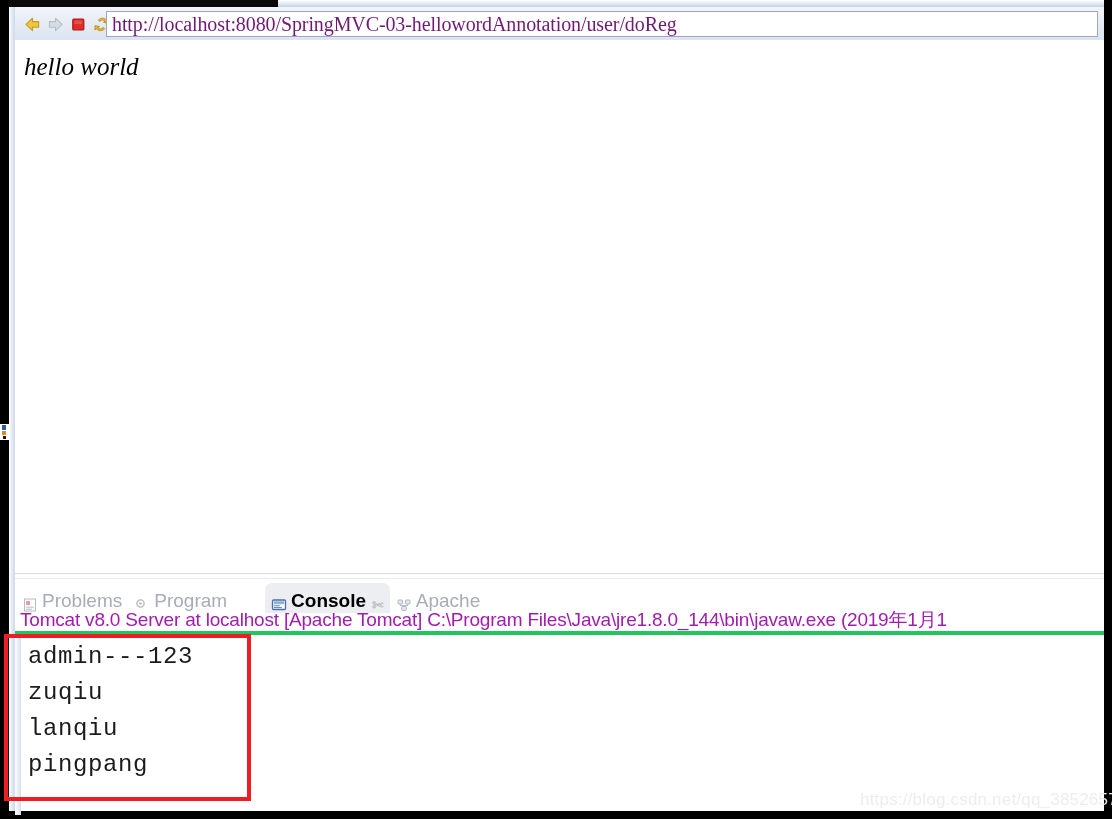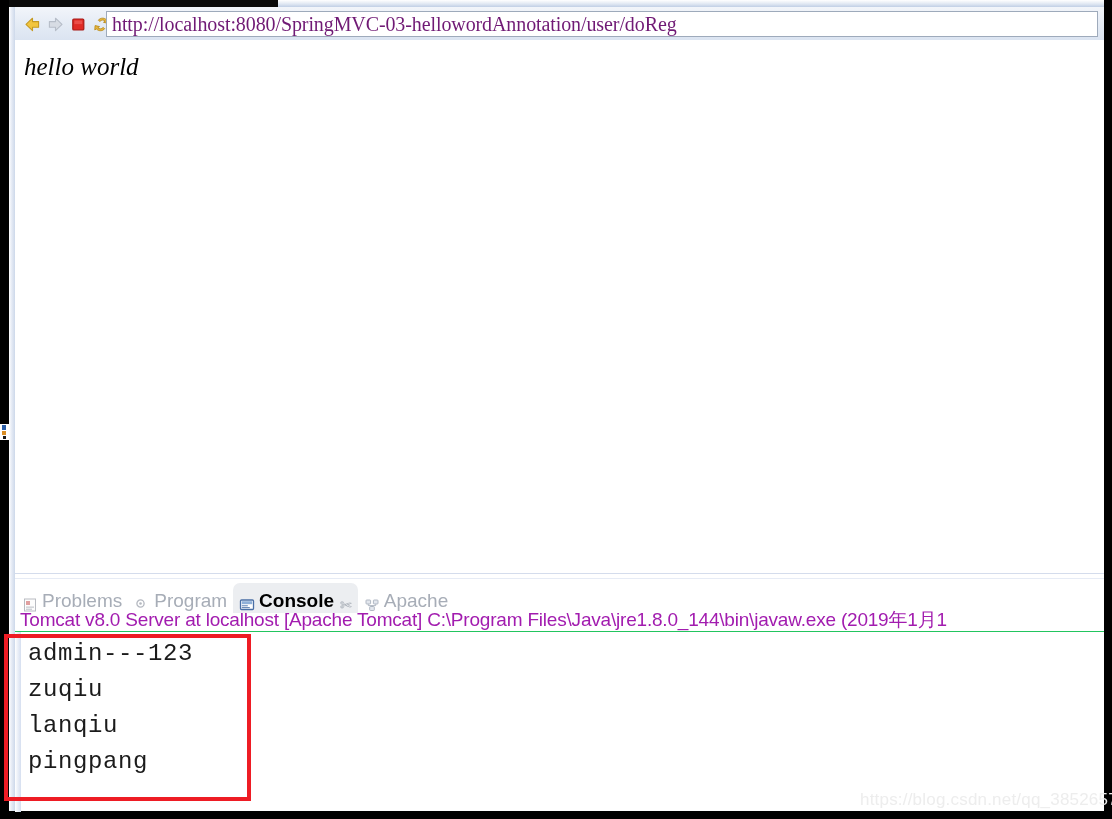--- a/index.html
+++ b/index.html
@@ -185,20 +185,21 @@
     color: #a7adb7;
     white-space: nowrap;
     cursor: default;
   }
   .view-tab.first { padding-left: 7px; }
   .view-tab.active {
     background: #eceef1;
     border-radius: 7px 7px 0 0;
     color: #000000;
     font-weight: bold;
+    margin-left: 32px;
   }
   .view-tab .tab-label { line-height: 24px; }
   .tab-icon {
     width: 16px; height: 16px;
     display: inline-block;
     flex: 0 0 auto;
     position: relative;
   }
   .tab-icon svg { display: block; }
   .tab-close {
@@ -223,21 +224,21 @@
     color: #a21caf;
     white-space: nowrap;
     letter-spacing: -0.2px;
   }
 
   .console-out {
     position: absolute;
     left: 0px; top: 52px;
     width: 1089px; height: 180px;
     background: #ffffff;
-    border-top: 1px solid #22c55e;
+    border-top: 4px solid #22c55e;
     box-sizing: border-box;
   }
   .console-scrollstrip {
     position: absolute;
     left: 0px; top: 0px;
     width: 6px; height: 180px;
     background: linear-gradient(to right, #ffffff 0%, #e9eef7 50%, #d6dff0 100%);
   }
   .console-lines {
     position: absolute;

